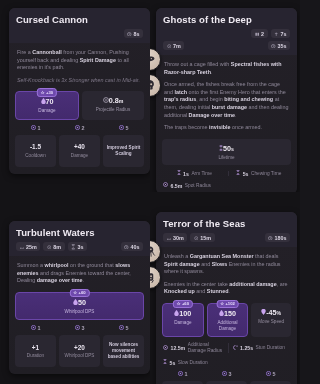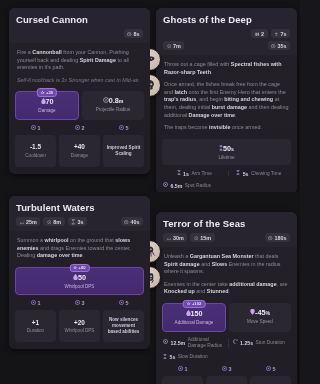--- a/index.html
+++ b/index.html
@@ -27,21 +27,21 @@
   .card {
     position: absolute;
     left: 9px; top: 8px;
     width: 141px;
     background: linear-gradient(180deg,#2b2830 0%, #232027 12%, #201e24 100%);
     border-radius: 6px;
     overflow: hidden;
     box-shadow: 0 2px 6px rgba(0,0,0,.55);
   }
   .card.tr { left: 6px; }
-  .card.bl { top: 4px; }
+  .card.bl { top: 29px; }
   .card.br { top: 20px; left: 6px; }
 
   .card-head {
     padding: 6px 7px 5px 7px;
     background: #272430;
     position: relative;
   }
   .card-title {
     color: #efeaf2;
     font-size: 9.5px;
@@ -617,20 +617,35 @@
 
       <div class="desc">
         <p><span><span>Unleash a </span><b>Gargantuan Sea Monster</b><span> that deals </span><b>Spirit damage</b><span> and </span><b>Slows</b><span> Enemies in the radius where it spawns.</span></span></p>
         <p><span><span>Enemies in the center take </span><b>additional damage</b><span>, are </span><b>Knocked up</b><span> and </span><b>Stunned</b><span>.</span></span></p>
       </div>
 
       <div class="stats">
         <div class="tile up">
           <div class="badge">
             <span>☆</span>
+            <span>+60</span>
+          </div>
+          <div class="val">
+            <span class="gl">
+              <svg width="5" height="6" viewBox="0 0 6 8">
+                  <path d="M3 0C3 0 0 3.2 0 5.2A3 3 0 006 5.2C6 3.2 3 0 3 0z" fill="#c9a4ef"></path>
+                </svg>
+            </span>
+            <span>100</span>
+          </div>
+          <div class="lbl">Damage</div>
+        </div>
+        <div class="tile up">
+          <div class="badge">
+            <span>☆</span>
             <span>+102</span>
           </div>
           <div class="val">
             <span class="gl">
               <svg width="5" height="6" viewBox="0 0 6 8">
                   <path d="M3 0C3 0 0 3.2 0 5.2A3 3 0 006 5.2C6 3.2 3 0 3 0z" fill="#c9a4ef"></path>
                 </svg>
             </span>
             <span>150</span>
           </div>

